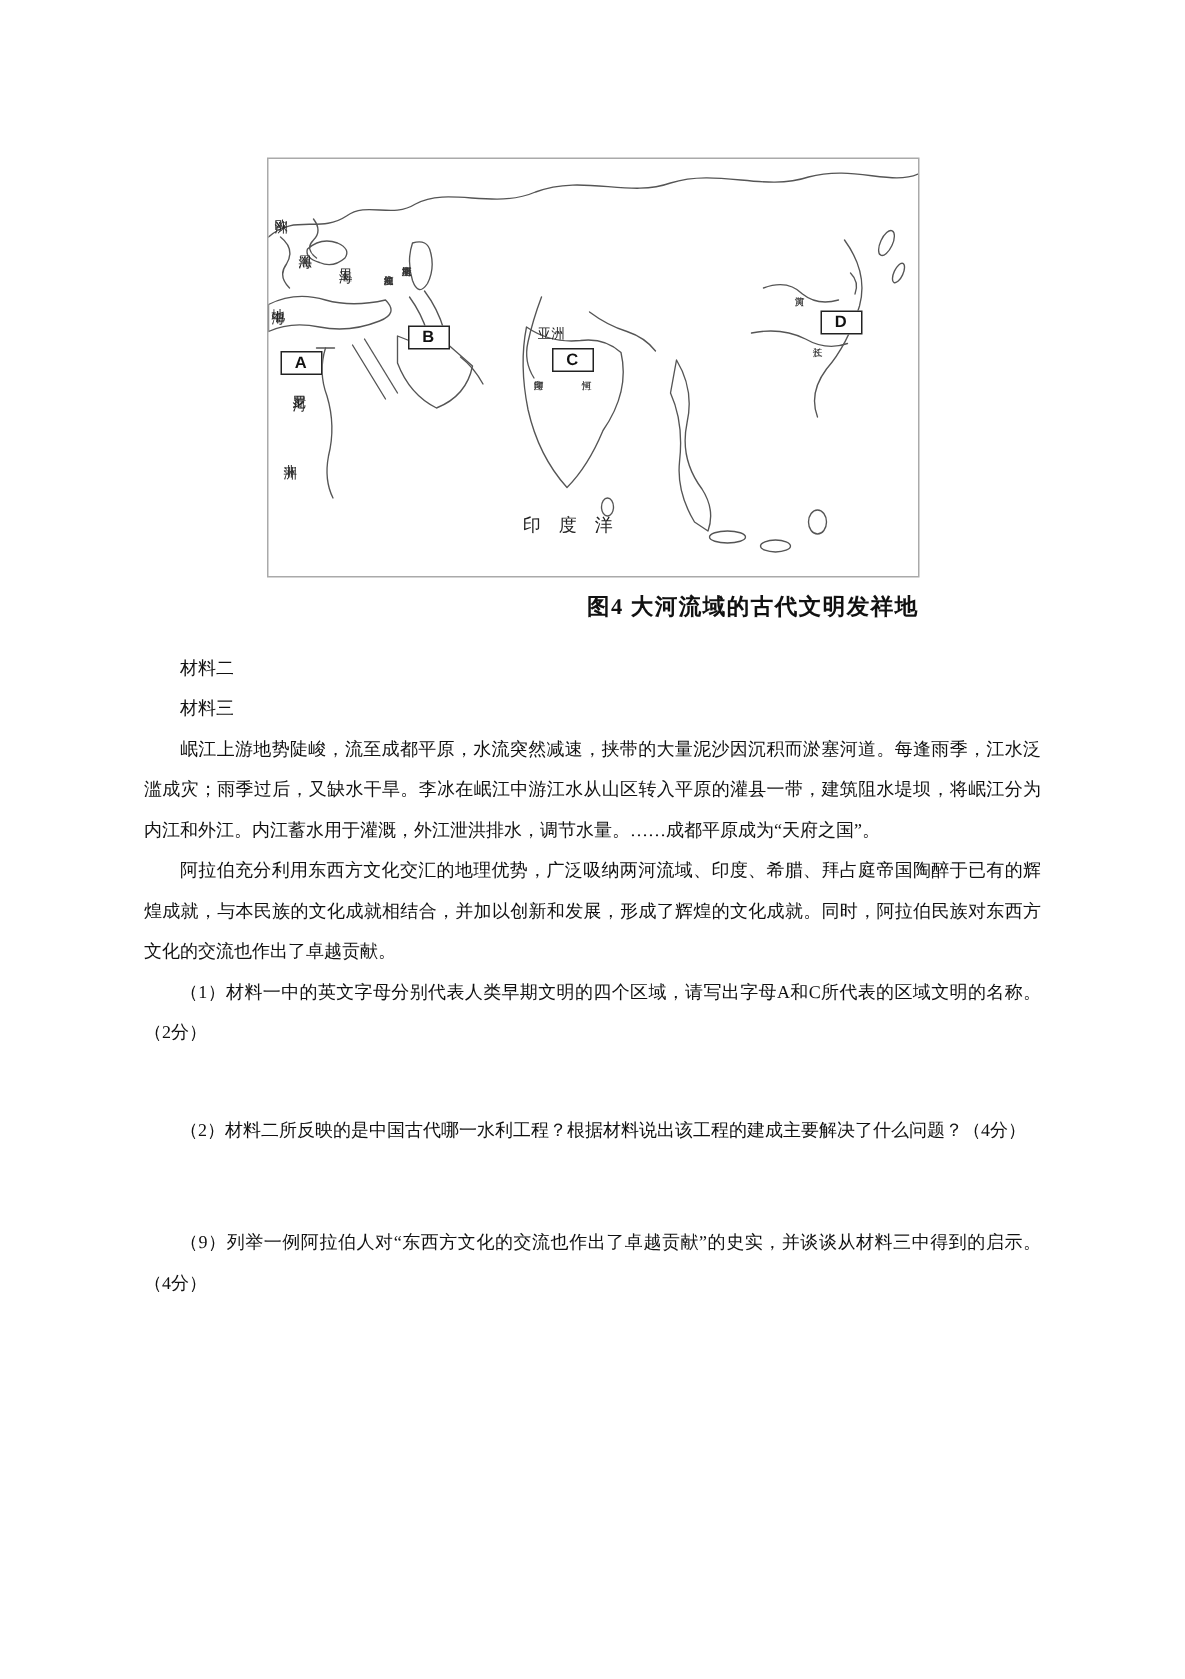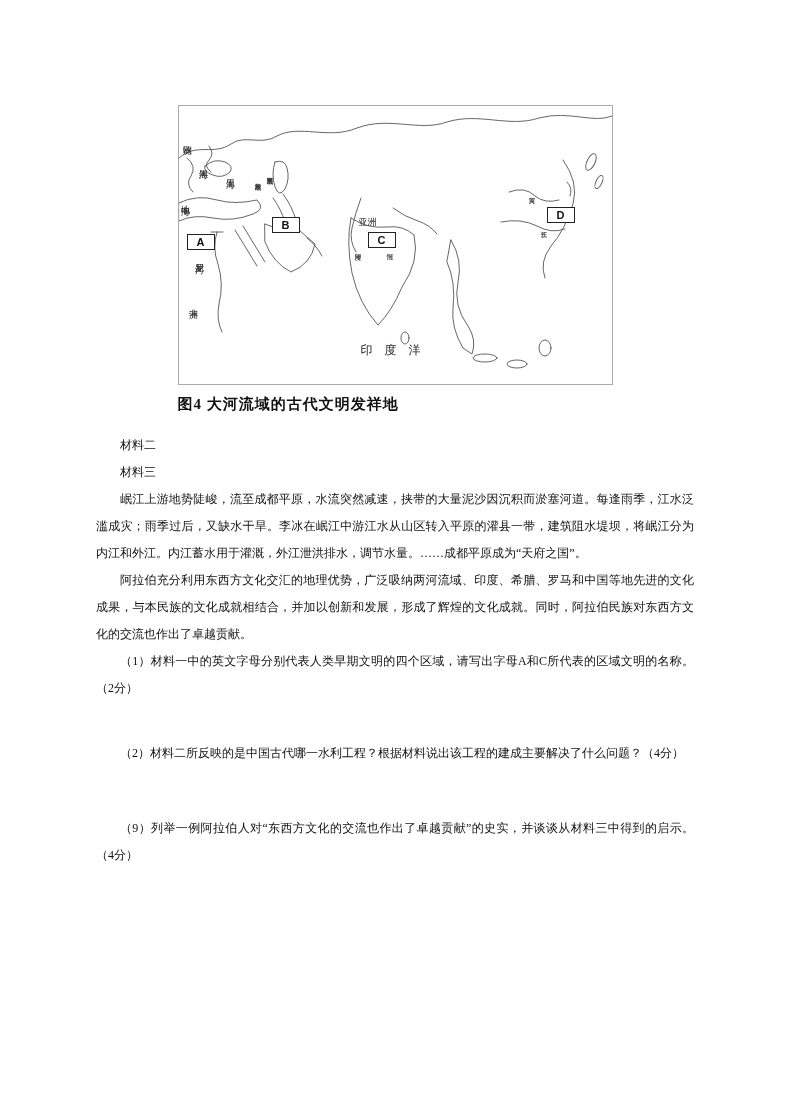--- a/index.html
+++ b/index.html
@@ -59,21 +59,21 @@
     background: #ffffff;
     font-size: 11px;
     font-weight: bold;
     text-align: center;
     line-height: 14px;
     font-family: "Liberation Sans", "DejaVu Sans", sans-serif;
     color: #111;
   }
   figcaption {
     margin-top: 10px;
-    text-align: left;
+    text-align: right;
     font-weight: bold;
     font-size: 15px;
     letter-spacing: 1px;
   }
   main {
     margin: 18px 96px 0 96px;
   }
   main p {
     margin: 0;
     font-size: 12px;
@@ -150,33 +150,33 @@
       <span class="vlabel" style="left:2px; top:92px;">地中海</span>
       <span class="vlabel" style="left:16px; top:150px;">尼罗河</span>
       <span class="vlabel" style="left:10px; top:196px;">非洲</span>
       <span class="vlabel tiny" style="left:76px; top:72px;">幼发拉底河</span>
       <span class="vlabel tiny" style="left:88px; top:66px;">底格里斯河</span>
       <span class="hlabel" style="left:180px; top:110px;">亚洲</span>
       <span class="vlabel tiny" style="left:176px; top:142px;">印度河</span>
       <span class="vlabel tiny" style="left:208px; top:142px;">恒河</span>
       <span class="vlabel tiny" style="left:350px; top:86px;">黄河</span>
       <span class="vlabel tiny" style="left:362px; top:120px;">长江</span>
-      <span class="ocean-label" style="left:182px; top:236px;">印度洋</span>
+      <span class="ocean-label" style="left:170px; top:236px;">印度洋</span>
 
       <div class="map-box" style="left:8px; top:128px;">A</div>
       <div class="map-box" style="left:93px; top:111px;">B</div>
       <div class="map-box" style="left:189px; top:126px;">C</div>
       <div class="map-box" style="left:368px; top:101px;">D</div>
     </div>
     <figcaption>图4  大河流域的古代文明发祥地</figcaption>
   </figure>
 
   <main>
     <p>材料二</p>
     <p>材料三</p>
     <p>岷江上游地势陡峻，流至成都平原，水流突然减速，挟带的大量泥沙因沉积而淤塞河道。每逢雨季，江水泛滥成灾；雨季过后，又缺水干旱。李冰在岷江中游江水从山区转入平原的灌县一带，建筑阻水堤坝，将岷江分为内江和外江。内江蓄水用于灌溉，外江泄洪排水，调节水量。……成都平原成为“天府之国”。</p>
-    <p>阿拉伯充分利用东西方文化交汇的地理优势，广泛吸纳两河流域、印度、希腊、罗马和中国等地先进的文化成果，与本民族的文化成就相结合，并加以创新和发展，形成了辉煌的文化成就。同时，阿拉伯民族对东西方文化的交流也作出了卓越贡献。</p>
+    <p>阿拉伯充分利用东西方文化交汇的地理优势，广泛吸纳两河流域、印度、希腊、拜占庭帝国陶醉于已有的辉煌成就，与本民族的文化成就相结合，并加以创新和发展，形成了辉煌的文化成就。同时，阿拉伯民族对东西方文化的交流也作出了卓越贡献。</p>
     <p>（1）材料一中的英文字母分别代表人类早期文明的四个区域，请写出字母A和C所代表的区域文明的名称。（2分）</p>
     <p class="q2-gap">（2）材料二所反映的是中国古代哪一水利工程？根据材料说出该工程的建成主要解决了什么问题？（4分）</p>
     <p class="q3-gap">（9）列举一例阿拉伯人对“东西方文化的交流也作出了卓越贡献”的史实，并谈谈从材料三中得到的启示。（4分）</p>
   </main>
 
 </div>
 
 </body></html>

